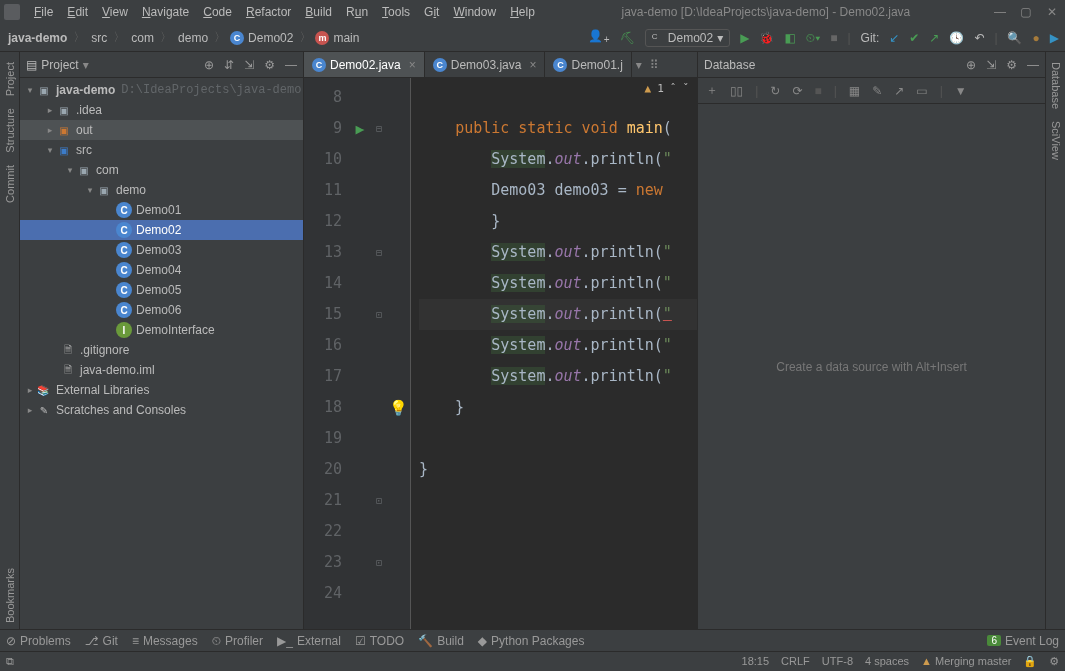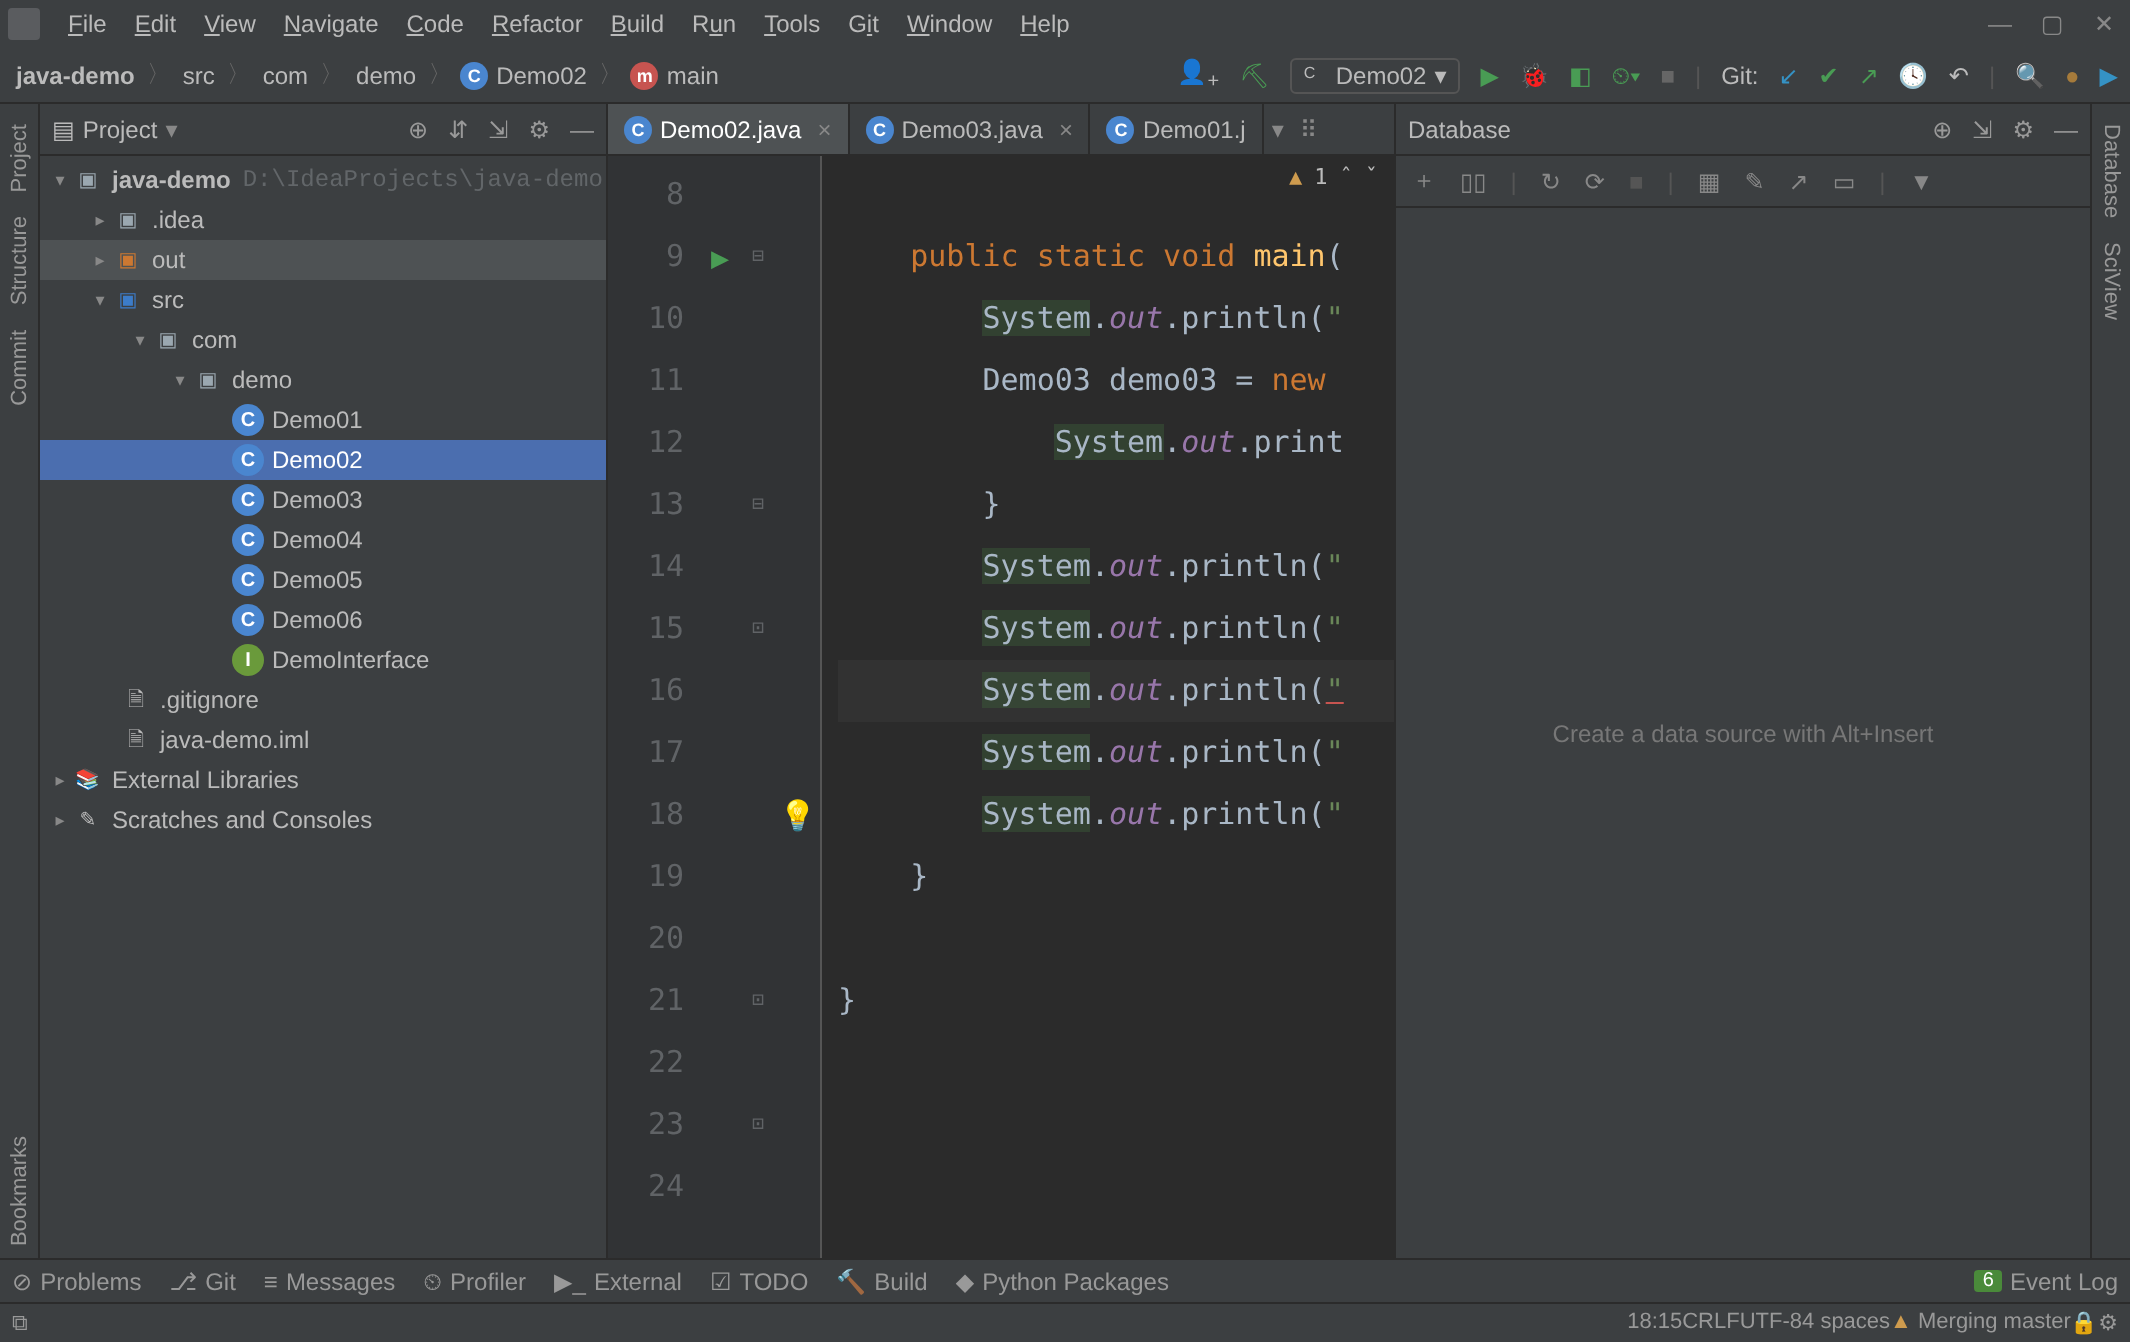--- a/index.html
+++ b/index.html
@@ -218,40 +218,41 @@
 .btm-bar .item { display: flex; align-items: center; gap: 4px; cursor: default; color: #999;}
 .btm-bar .right { margin-left: auto;}
 .badge-green { background: #4a8a3a; color: #fff; border-radius: 2px; padding: 0 4px; font-size: 10px;}
 
 .status-bar {
   display: flex; align-items: center; height: 20px;
   background: #3c3f41; border-top: 1px solid #2b2b2b;
   padding: 0 6px; gap: 12px;
   font-size: 11px; color: #999;
 }
-.status-bar .right { margin-left: auto; display: flex; }
+.status-bar .right { margin-left: auto; display: flex; gap: 12px;}
 .vsep { color: #555; }
 </style>
 </head>
 <body>
 
 <div class="menubar">
   <div class="logo"></div>
   <span class="menu-item"><span class="u">F</span>ile</span>
   <span class="menu-item"><span class="u">E</span>dit</span>
   <span class="menu-item"><span class="u">V</span>iew</span>
   <span class="menu-item"><span class="u">N</span>avigate</span>
   <span class="menu-item"><span class="u">C</span>ode</span>
   <span class="menu-item"><span class="u">R</span>efactor</span>
   <span class="menu-item"><span class="u">B</span>uild</span>
   <span class="menu-item">R<span class="u">u</span>n</span>
   <span class="menu-item"><span class="u">T</span>ools</span>
   <span class="menu-item">G<span class="u">i</span>t</span>
   <span class="menu-item"><span class="u">W</span>indow</span>
   <span class="menu-item"><span class="u">H</span>elp</span>
+  <span class="title">java-demo [D:\IdeaProjects\java-demo] - Demo02.java</span>
   <div class="win-controls">
     <span>—</span>
     <span>▢</span>
     <span>✕</span>
   </div>
 </div>
 
 <div class="navbar">
   <div class="breadcrumb">
     <span class="crumb" style="font-weight:bold">java-demo</span>
@@ -508,21 +509,20 @@
             <div></div>
             <div></div>
             <div></div>
         </div>
       </div>
       <div class="code">
         <div class="line"></div>
         <div class="line">    <span class="kw">public static void</span> <span class="method">main</span>(</div>
         <div class="line">        <span class="highlight">System</span>.<span class="field">out</span>.println(<span style="color:#6a8759">"</span></div>
         <div class="line">        Demo03 demo03 = <span class="kw">new</span> </div>
-        <div class="line">            <span class="highlight">System</span>.<span class="field">out</span>.print</div>
         <div class="line">        }</div>
         <div class="line">        <span class="highlight">System</span>.<span class="field">out</span>.println(<span style="color:#6a8759">"</span></div>
         <div class="line">        <span class="highlight">System</span>.<span class="field">out</span>.println(<span style="color:#6a8759">"</span></div>
         <div class="line current">        <span class="highlight">System</span>.<span class="field">out</span>.println(<u style="text-decoration-color:#c75450"><span style="color:#6a8759">"</span></u></div>
         <div class="line">        <span class="highlight">System</span>.<span class="field">out</span>.println(<span style="color:#6a8759">"</span></div>
         <div class="line">        <span class="highlight">System</span>.<span class="field">out</span>.println(<span style="color:#6a8759">"</span></div>
         <div class="line">    }</div>
         <div class="line"></div>
         <div class="line">}</div>
         <div class="line"></div>

